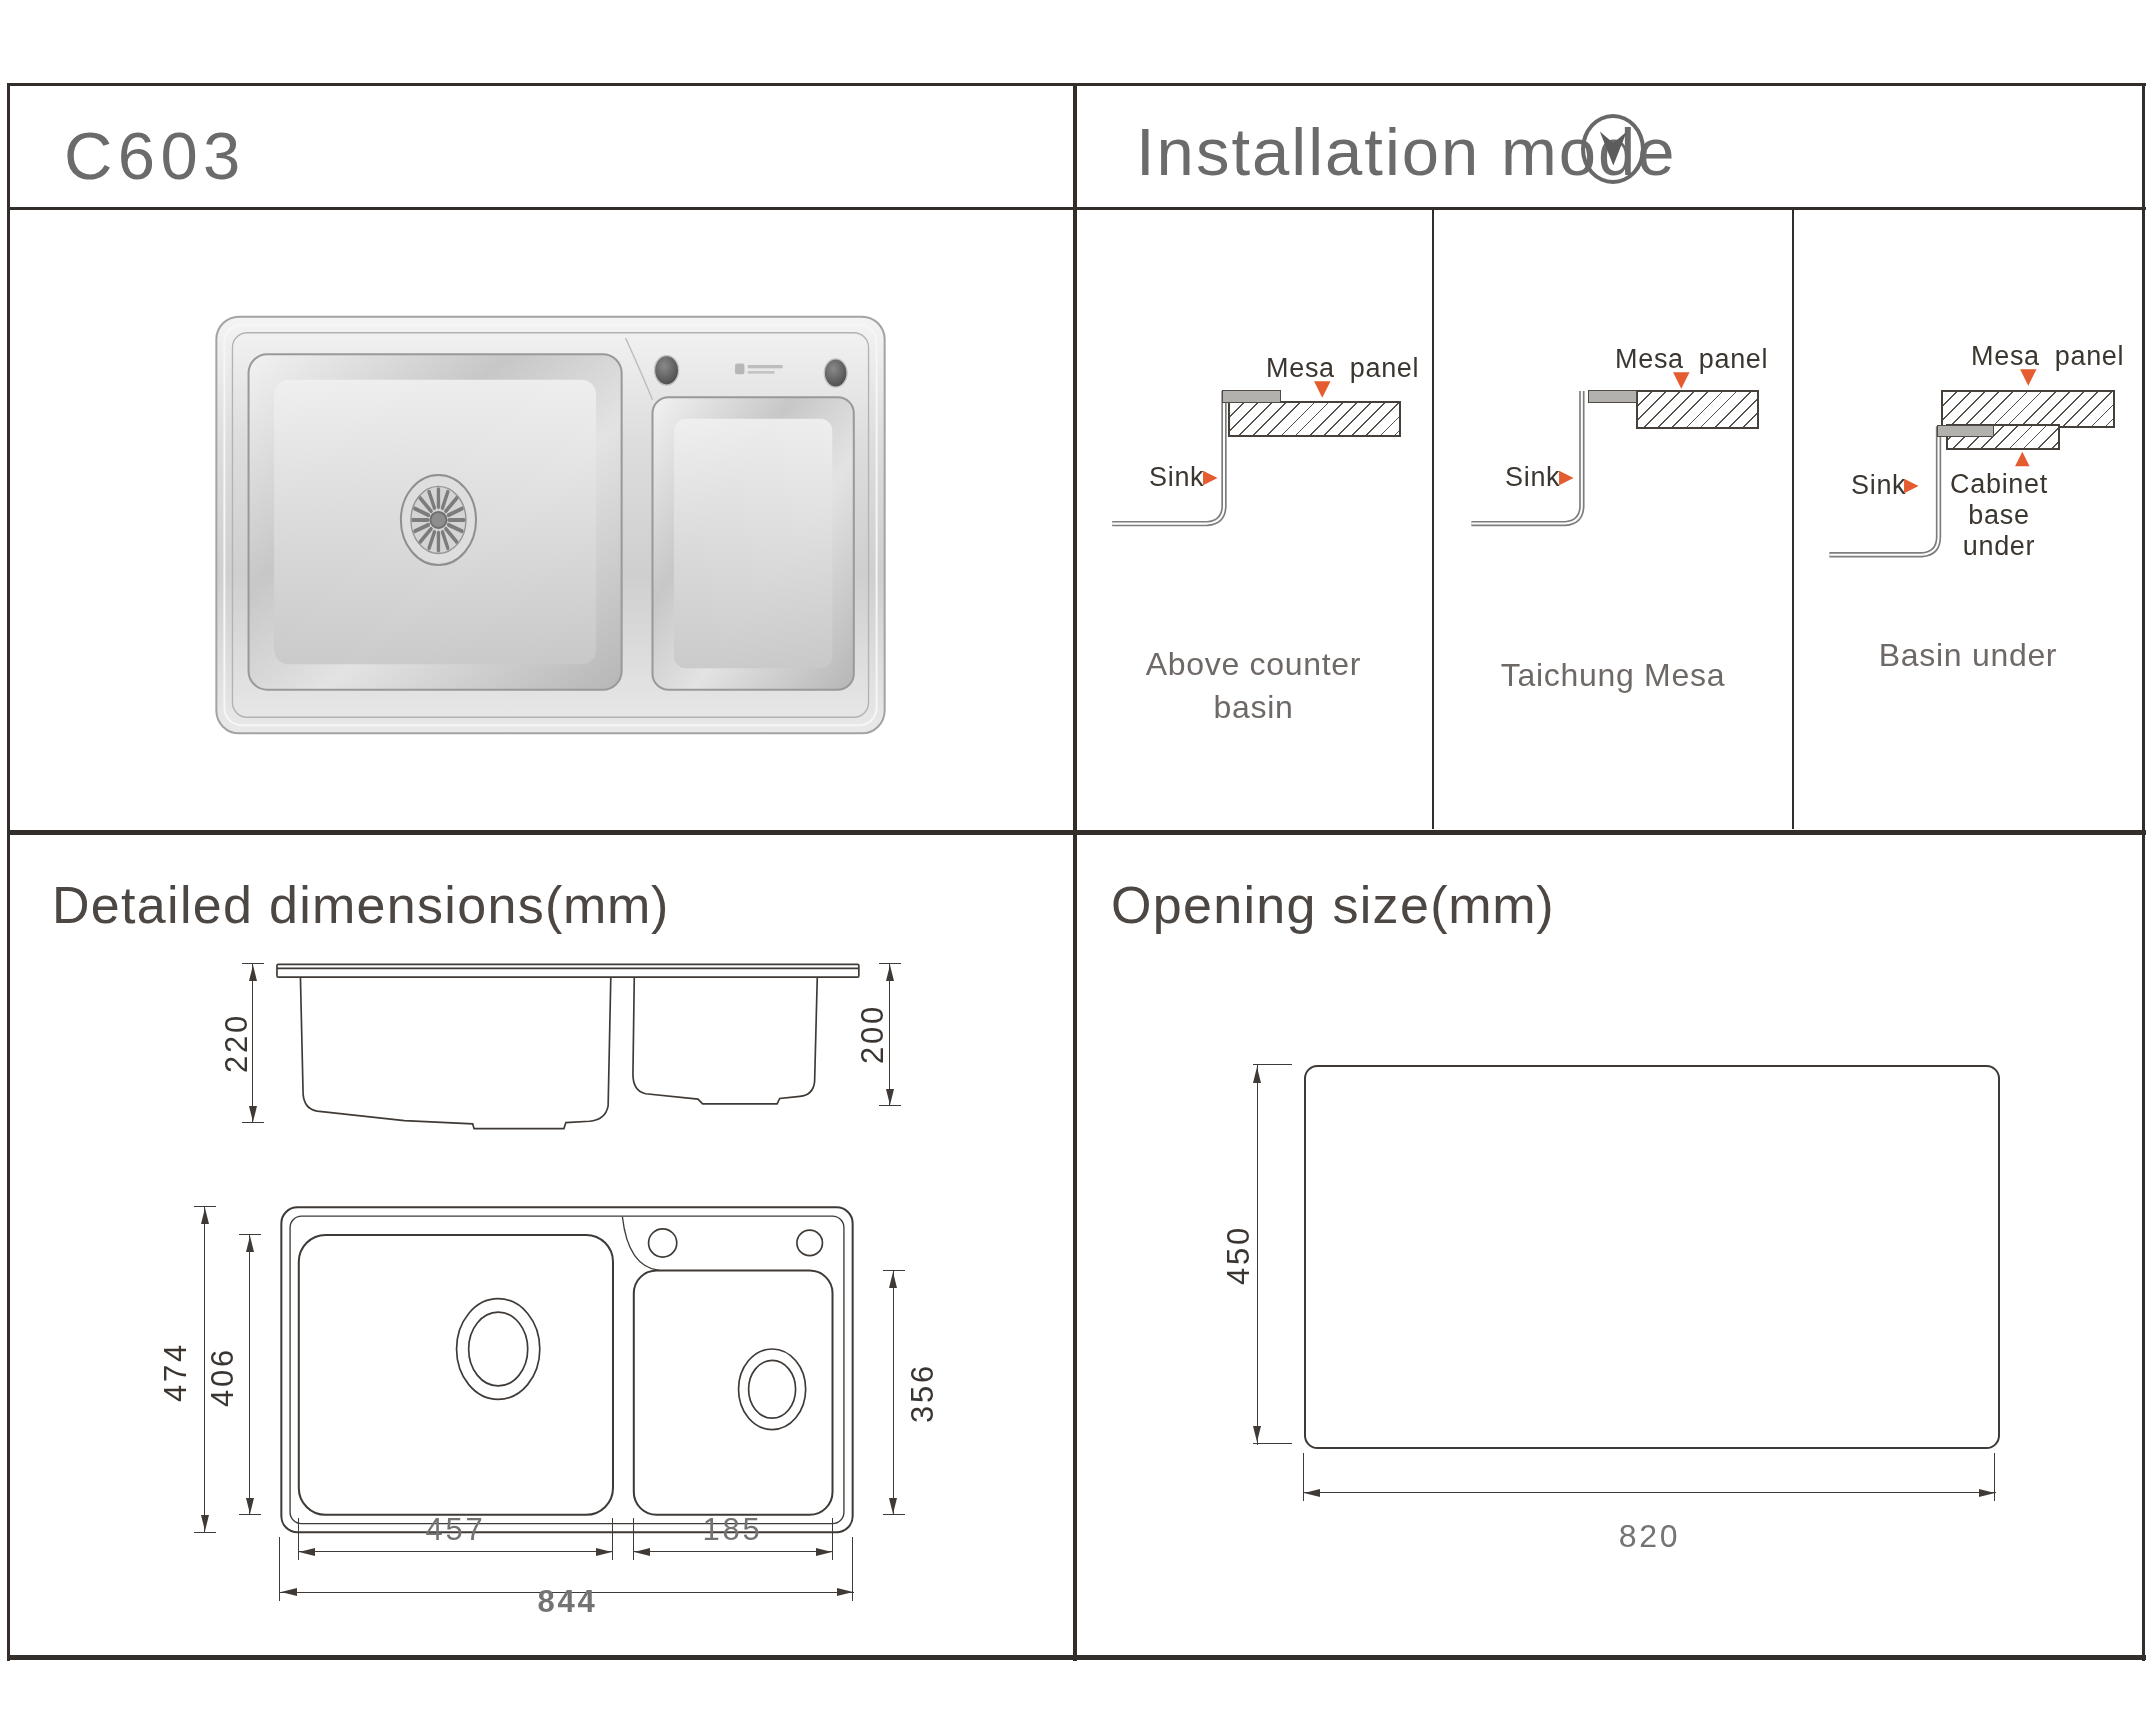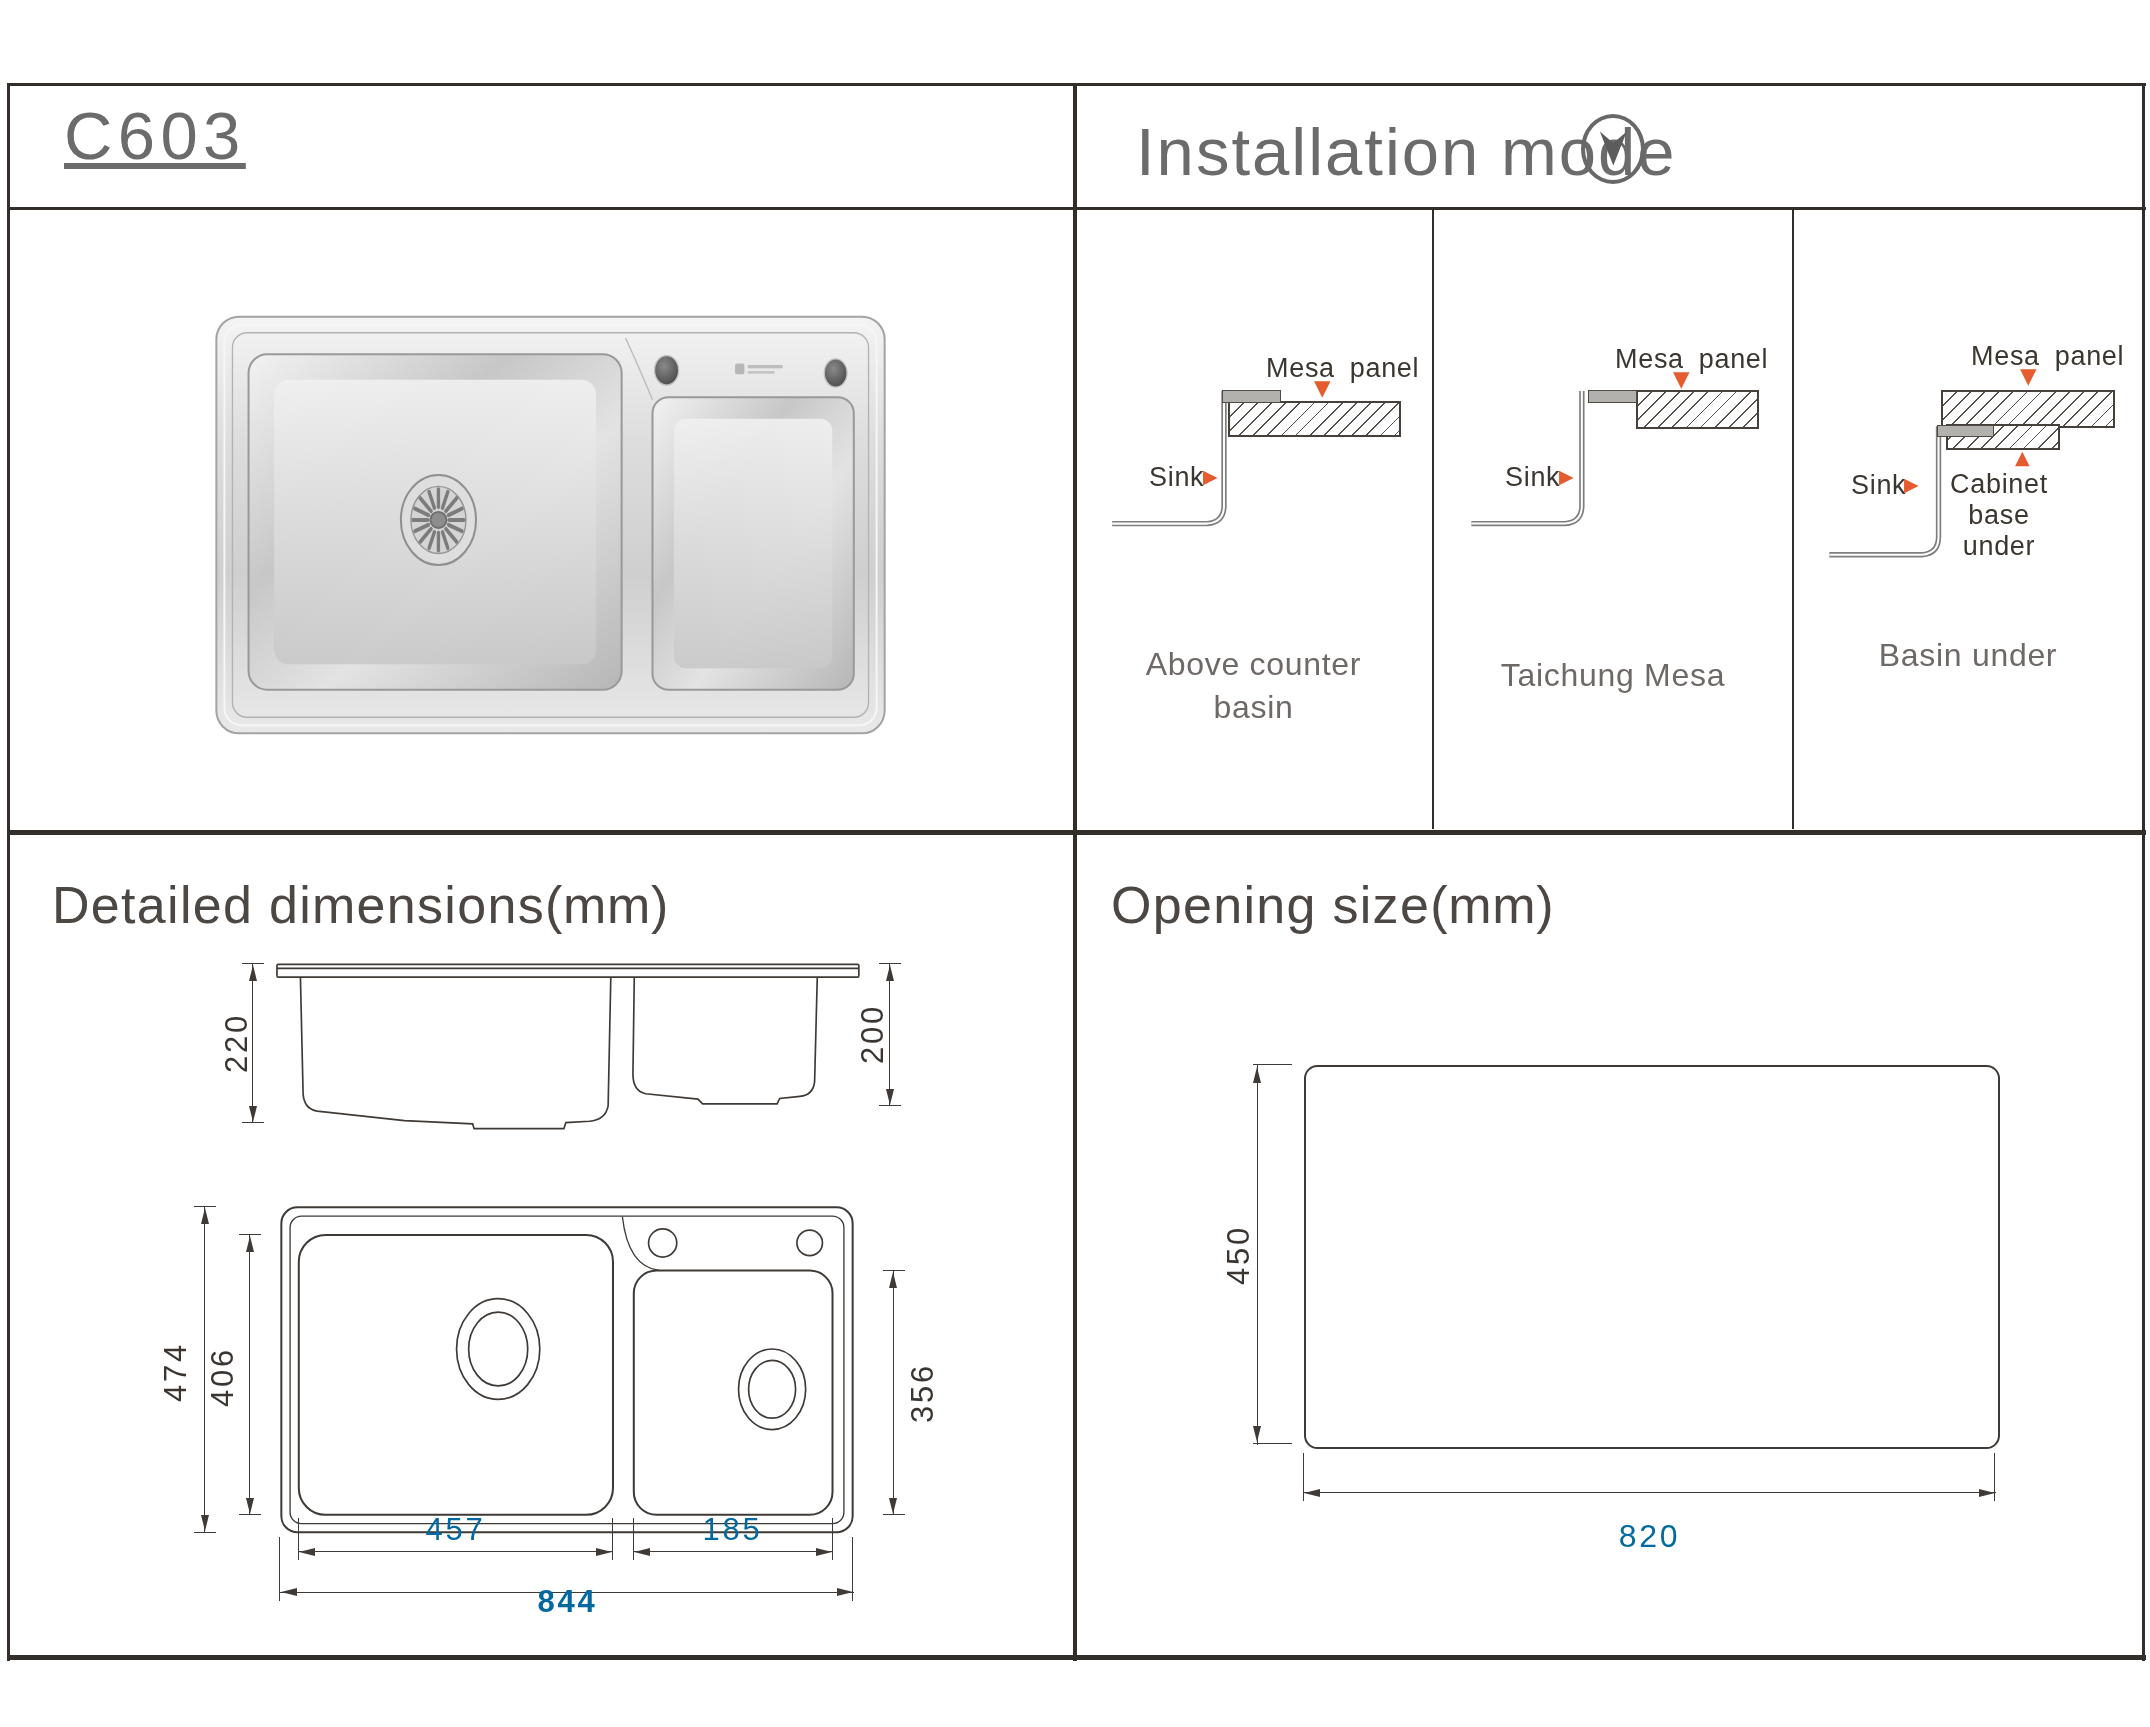--- a/index.html
+++ b/index.html
@@ -11,21 +11,21 @@
   .h1{font-size:67px;color:#6b6b6b;letter-spacing:5.4px;}
   .h2{font-size:52px;color:#4d4744;letter-spacing:1.3px;}
   .unit{font-size:52px;letter-spacing:0.7px;}
   .cap{position:absolute;text-align:center;font-size:32px;color:#6e6966;line-height:43px;letter-spacing:0.7px;}
   .lbl{font-size:27px;color:#3b3630;word-spacing:6.7px;letter-spacing:0.7px;}
   .tri{font-family:"DejaVu Sans",sans-serif;color:#e55c30;line-height:1;}
   .hatch{position:absolute;border:2px solid #46403b;
          background:repeating-linear-gradient(135deg,#ffffff 0 8.7px,#55504a 8.7px 10px);}
   .rimbar{position:absolute;background:#b3b1ae;border:1.3px solid #4f4a45;}
   .dline{position:absolute;background:#3f3a36;}
-  .dimtxt{position:absolute;font-size:31px;color:#0369a1;letter-spacing:2.7px;text-align:center;width:181px;}
+  .dimtxt{position:absolute;font-size:31px;color:#737373;letter-spacing:2.7px;text-align:center;width:181px;}
   .vlabel{position:absolute;font-size:31px;color:#3b3531;letter-spacing:2.7px;text-align:center;width:87px;transform:rotate(-90deg);}
   .au{position:absolute;width:0;height:0;border-left:4px solid transparent;border-right:4px solid transparent;border-bottom:16px solid #3f3a36;}
   .ad{position:absolute;width:0;height:0;border-left:4px solid transparent;border-right:4px solid transparent;border-top:16px solid #3f3a36;}
   .al{position:absolute;width:0;height:0;border-top:4px solid transparent;border-bottom:4px solid transparent;border-right:16px solid #3f3a36;}
   .ar{position:absolute;width:0;height:0;border-top:4px solid transparent;border-bottom:4px solid transparent;border-left:16px solid #3f3a36;}
   .chevcircle{position:absolute;width:56px;height:62px;border:4px solid #686868;border-radius:50%;}
   .chev{position:absolute;left:14.8px;top:13.4px;width:27px;height:34px;background:#5c5c5c;
         clip-path:polygon(0 0,50% 34%,100% 0,50% 100%);}
   svg{position:absolute;}
 </style>
@@ -37,21 +37,21 @@
   <div class="frame" style="left:6.7px;top:83px;width:2139px;height:3.4px"></div>
   <div class="frame" style="left:6.7px;top:1655px;width:2139px;height:5.4px"></div>
   <div class="frame" style="left:6.7px;top:83px;width:3.4px;height:1578px"></div>
   <div class="frame" style="left:2142px;top:83px;width:3.4px;height:1578px"></div>
   <div class="frame" style="left:1073px;top:83px;width:4px;height:1578px"></div>
   <div class="frame" style="left:6.7px;top:207px;width:2139px;height:2.7px"></div>
   <div class="frame" style="left:6.7px;top:830px;width:2139px;height:5.4px"></div>
   <div class="frame" style="left:1432px;top:209px;width:2px;height:620px"></div>
   <div class="frame" style="left:1792px;top:209px;width:2px;height:620px"></div>
 
-  <div class="t h1" style="left:64px;top:97px;text-decoration:underline;">C603</div>
+  <div class="t h1" style="left:64px;top:117px;">C603</div>
   <div class="t h1" style="left:1136px;top:113px;letter-spacing:2px;">Installation mode</div>
   <div class="chevcircle" style="left:1581px;top:114px;">
     <div class="chev"></div>
   </div>
 
   <svg viewBox="0 0 1000 625" style="left:215px;top:315px;width:671px;height:420px">
     <defs>
       <linearGradient id="shellG" x1="0" y1="0" x2="0" y2="1">
         <stop offset="0" stop-color="#f4f4f4"></stop>
           <stop offset="0.3" stop-color="#dddddd"></stop>

